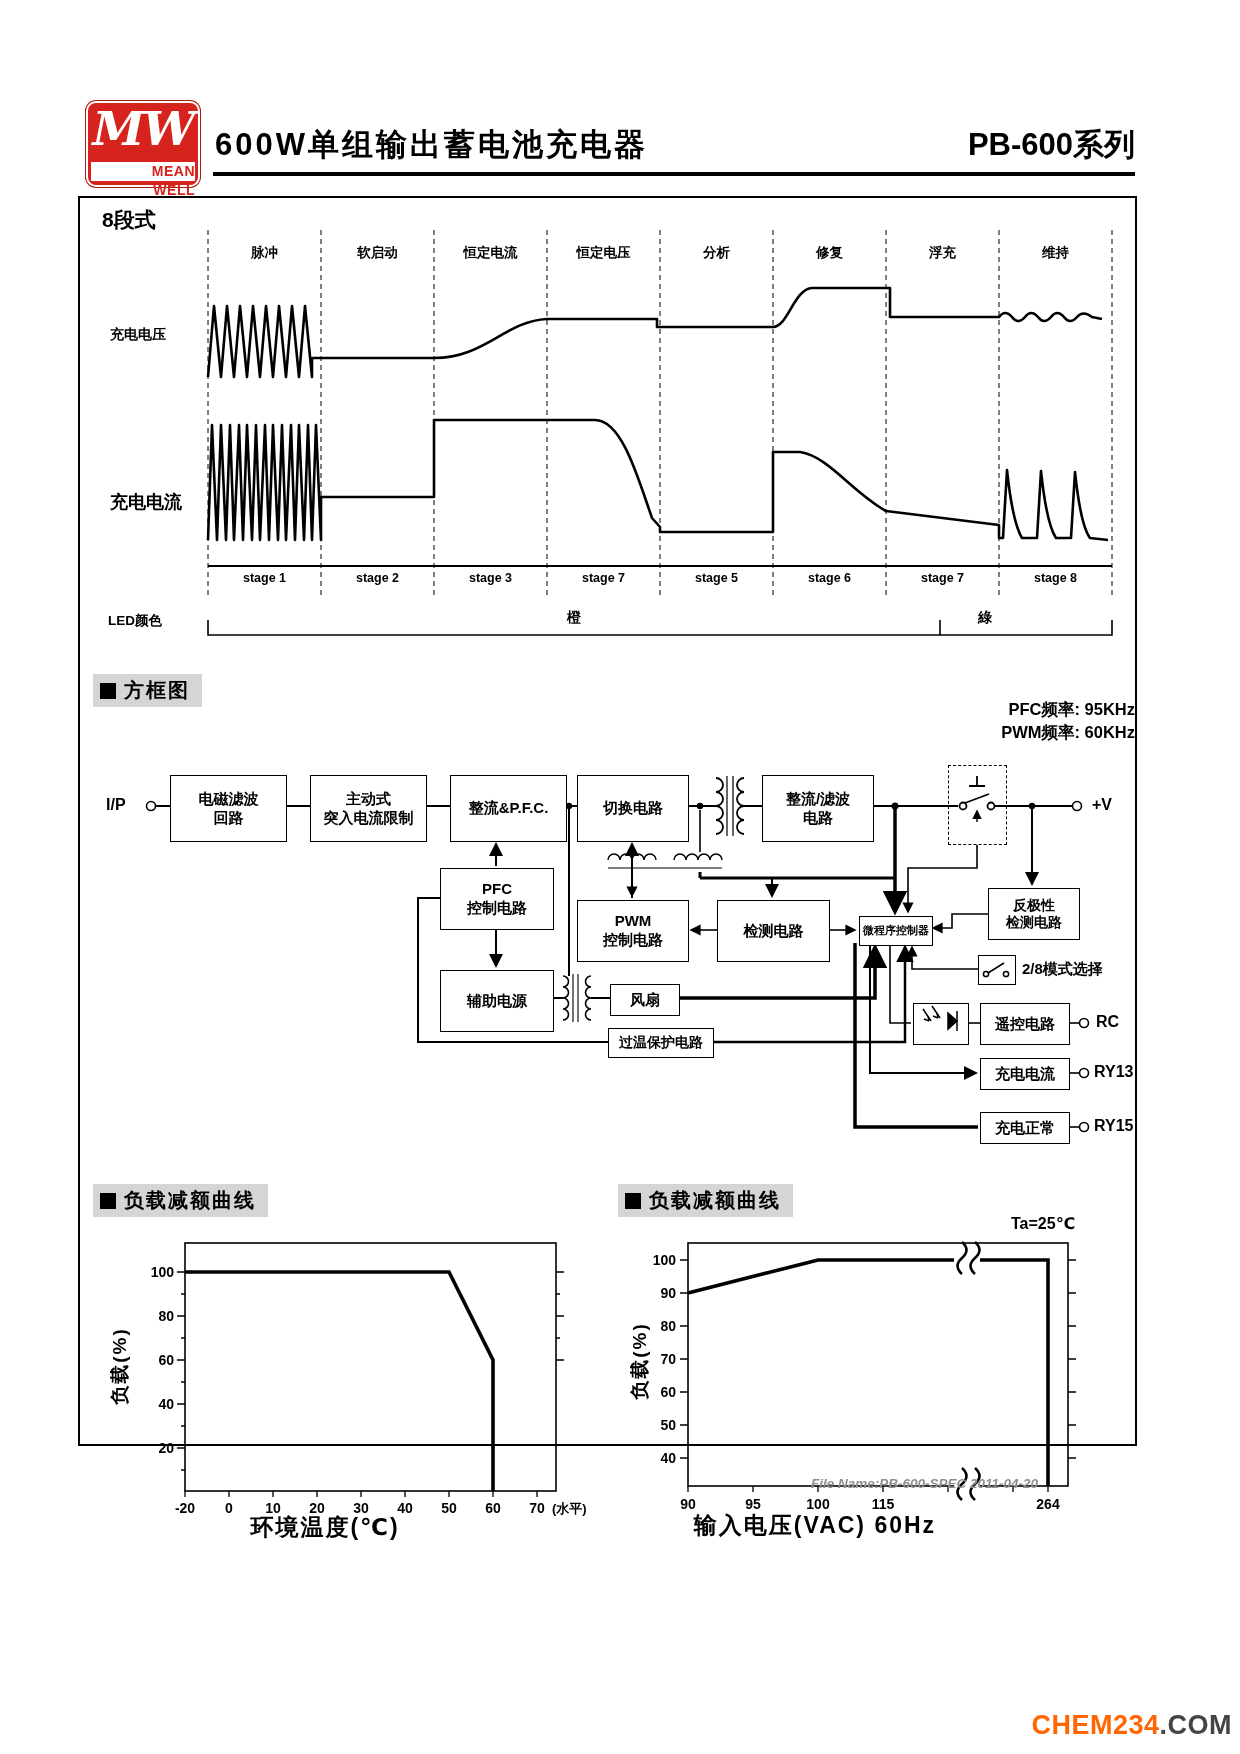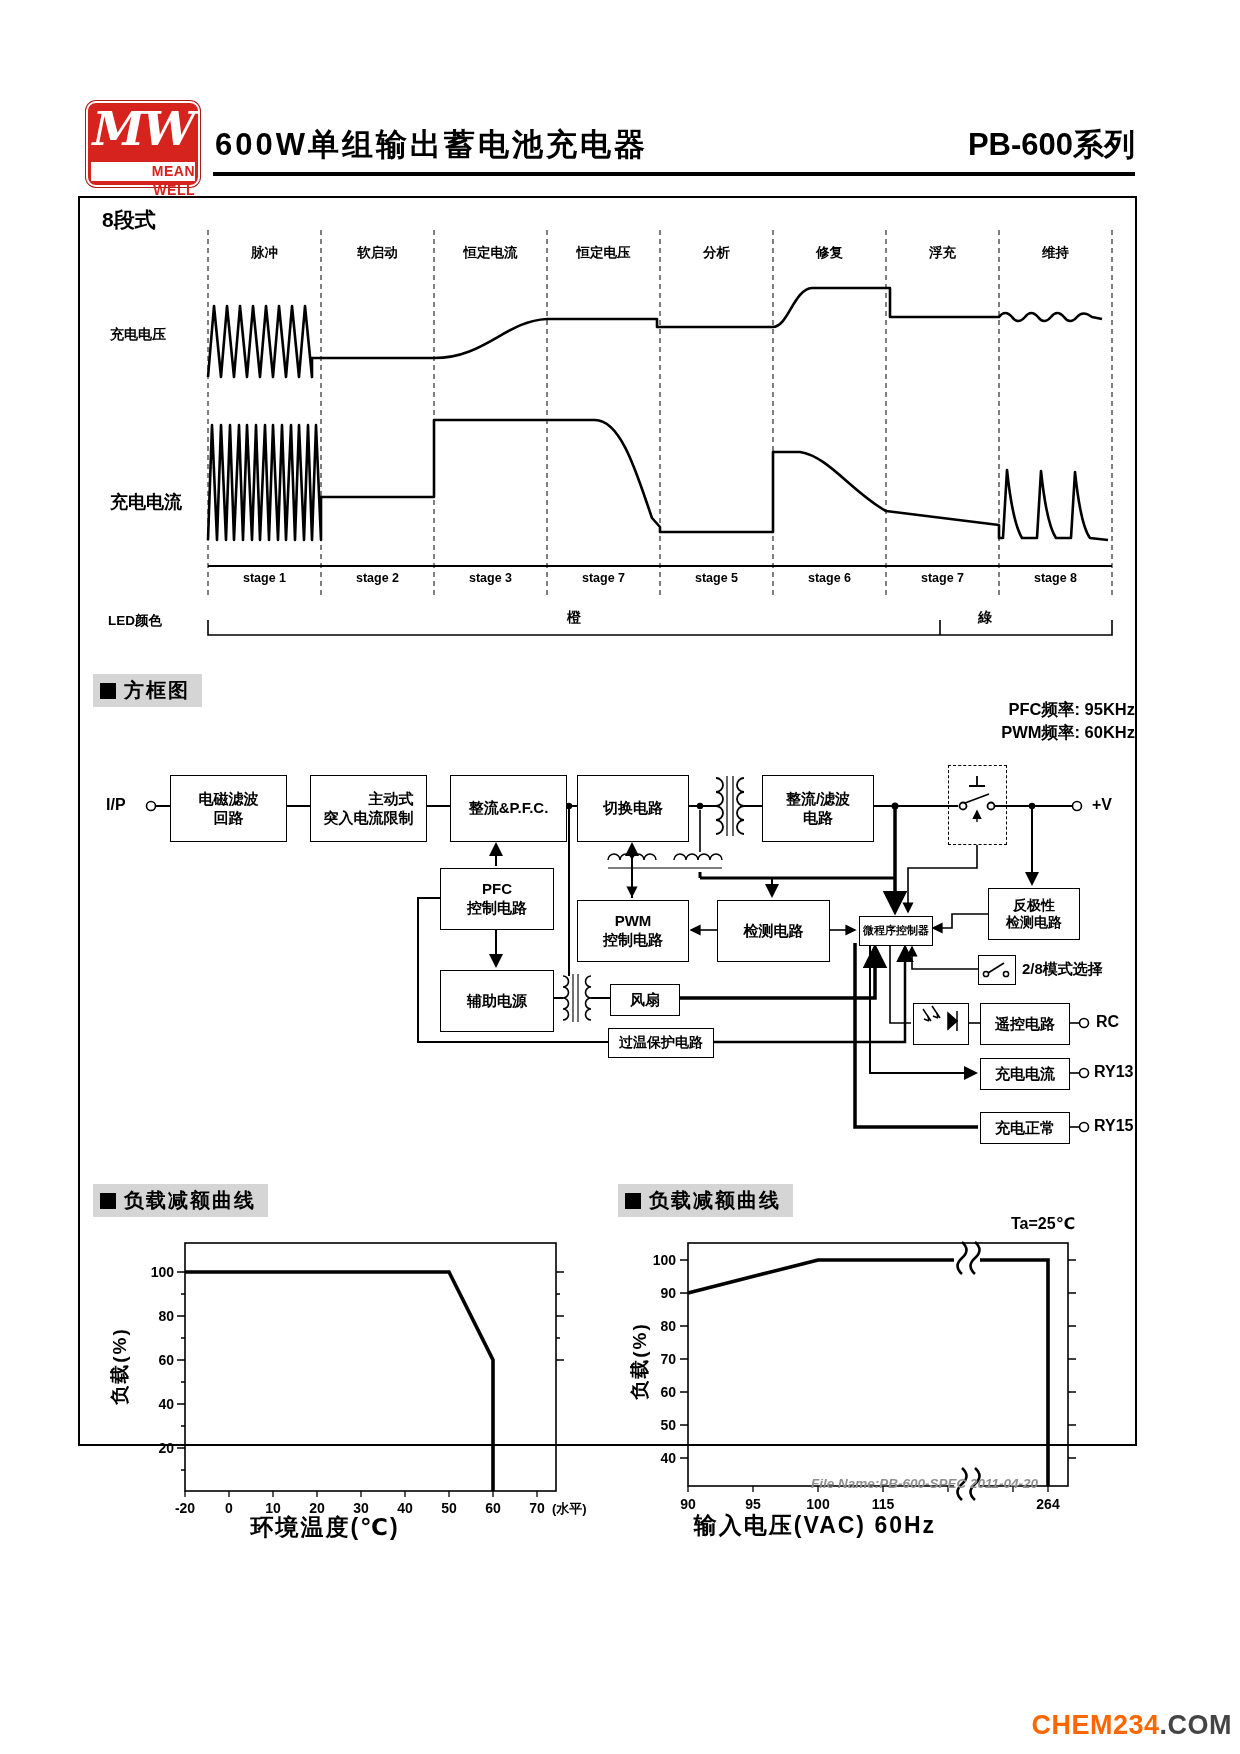--- a/index.html
+++ b/index.html
@@ -250,21 +250,21 @@
     <span class="sq"></span>
     <span>方框图</span>
   </div>
   <div class="abs z2 rt b" style="left:835px;top:698px;width:300px;font-size:16.5px;line-height:23px;">
     <div>PFC频率: 95KHz</div>
     <div>PWM频率: 60KHz</div>
   </div>
 
   <div class="abs blk z2" style="left:170px;top:775px;width:115px;height:65px;">电磁滤波
 回路</div>
-  <div class="abs blk z2" style="left:310px;top:775px;width:115px;height:65px;text-align:right;">主动式
+  <div class="abs blk z2" style="left:310px;top:775px;width:115px;height:65px;">主动式
 突入电流限制</div>
   <div class="abs blk z2" style="left:450px;top:775px;width:115px;height:65px;">整流&amp;P.F.C.</div>
   <div class="abs blk z2" style="left:577px;top:775px;width:110px;height:65px;">切换电路</div>
   <div class="abs blk z2" style="left:762px;top:775px;width:110px;height:65px;">整流/滤波
 电路</div>
   <div class="abs blk z2" style="left:440px;top:868px;width:112px;height:60px;">PFC
 控制电路</div>
   <div class="abs blk z2" style="left:577px;top:900px;width:110px;height:60px;">PWM
 控制电路</div>
   <div class="abs blk z2" style="left:717px;top:900px;width:111px;height:60px;">检测电路</div>

